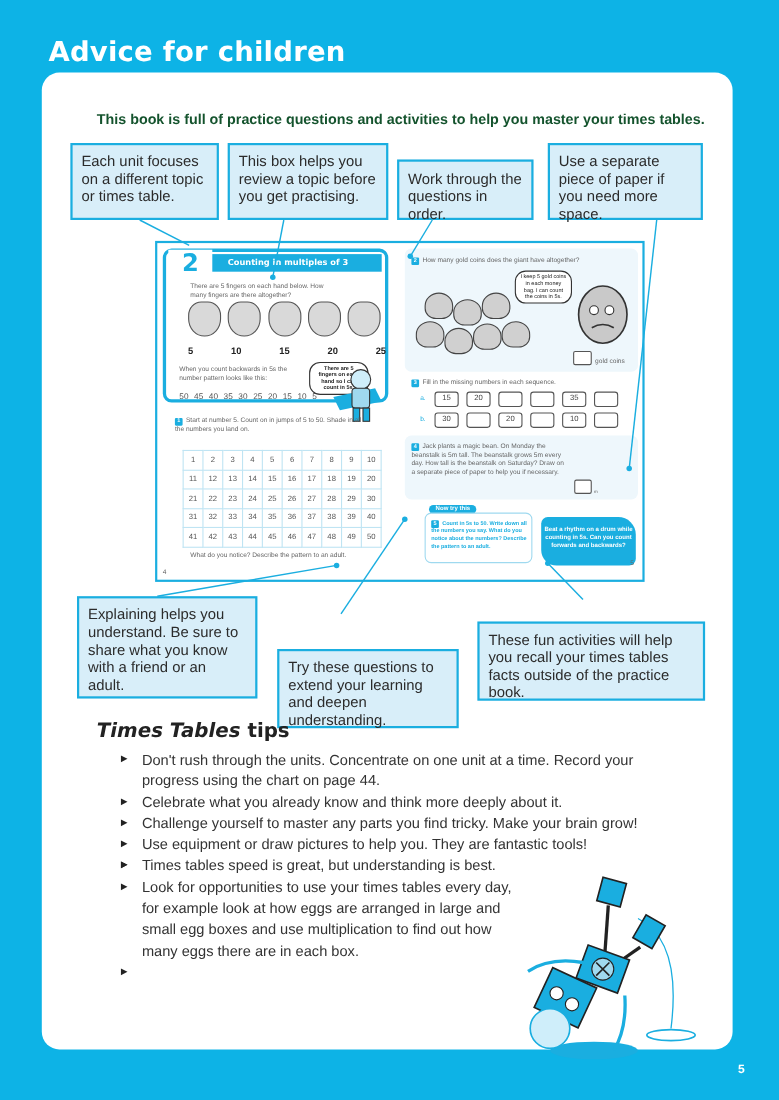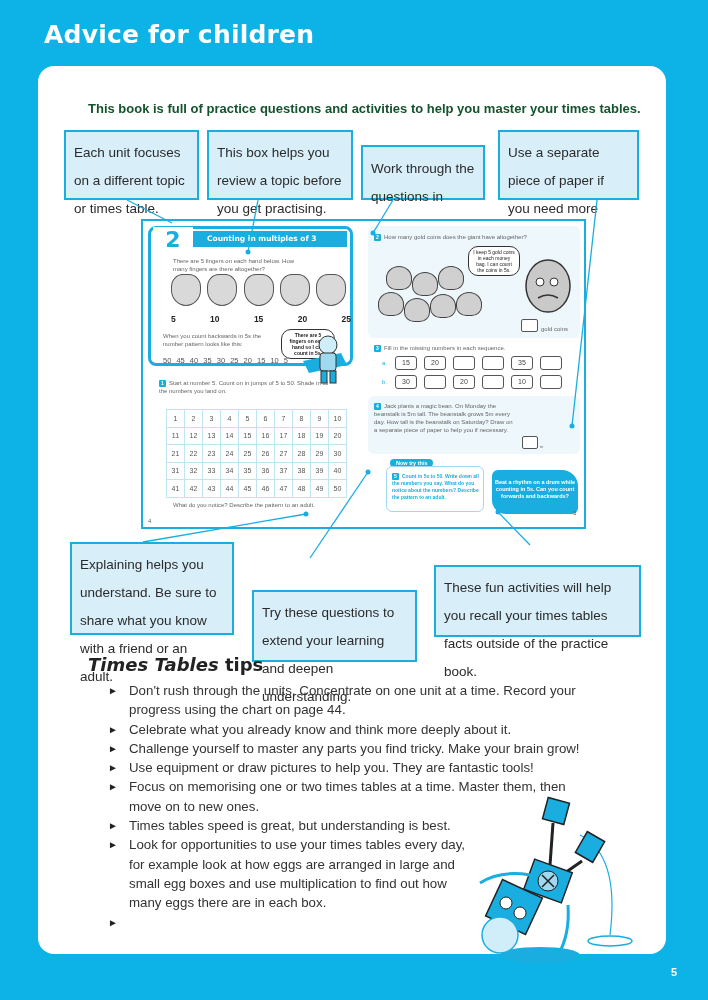--- a/index.html
+++ b/index.html
@@ -1,21 +1,21 @@
 <!DOCTYPE html>
 <html><head>
 <meta charset="utf-8">
 <style>
   * { box-sizing: border-box; margin: 0; padding: 0; }
   html, body { width: 708px; height: 1000px; overflow: hidden; }
   body { background: #0db3e6; font-family: "Liberation Sans", sans-serif; position: relative; color: #333; }
-  .page-title { position: absolute; left: 44px; top: 20px; font-family: "DejaVu Sans", sans-serif; font-weight: bold; font-size: 25px; color: #fff; letter-spacing: 0.2px; }
+  .page-title { position: absolute; left: 44px; top: 32px; font-family: "DejaVu Sans", sans-serif; font-weight: bold; font-size: 25px; color: #fff; letter-spacing: 0.2px; }
   .panel { position: absolute; left: 38px; top: 66px; width: 628px; height: 888px; background: #fff; border-radius: 16px; }
   .intro { position: absolute; left: 88px; top: 101px; font-size: 13px; color: #14532d; font-weight: bold; }
-  .callout { position: absolute; background: #d8eef9; border: 2px solid #1aaee0; font-size: 13.5px; line-height: 28px; color: #2b2b2b; padding: 7px 8px; }
+  .callout { position: absolute; background: #d8eef9; border: 2px solid #1aaee0; font-size: 13.5px; line-height: 16px; color: #2b2b2b; padding: 7px 8px; }
   .spread { position: absolute; left: 141px; top: 219px; width: 445px; height: 310px; border: 2px solid #1aaee0; background: #fff; overflow: hidden; }
   .mini { position: absolute; font-size: 6px; color: #666; line-height: 8px; }
   .left-card { position: absolute; left: 5px; top: 5px; width: 205px; height: 140px; border: 3px solid #1aaee0; border-radius: 8px; background: #fff; }
   .unit-num { position: absolute; left: 2px; top: -2px; width: 40px; height: 28px; background: #fff; font-weight: bold; font-size: 22px; color: #1aaee0; text-align: center; font-family: "DejaVu Sans", sans-serif; }
   .unit-banner { position: absolute; left: 42px; top: 2px; width: 154px; height: 16px; background: #1aaee0; color: #fff; font-size: 7.5px; font-weight: bold; line-height: 16px; padding-left: 14px; font-family: "DejaVu Sans", sans-serif; }
   .hands { position: absolute; left: 20px; top: 45px; width: 175px; display: flex; justify-content: space-between; }
   .hand { width: 30px; height: 32px; background: #d9d9d9; border: 1px solid #555; border-radius: 40% 40% 50% 50%; }
   .hand-labels { position: absolute; left: 20px; top: 85px; width: 180px; display: flex; justify-content: space-between; font-weight: bold; font-size: 8.5px; color: #222; }
   .backwards { position: absolute; left: 12px; top: 127px; font-size: 7.5px; color: #555; word-spacing: 3px; }
   .speech { position: absolute; border: 1px solid #333; border-radius: 10px; background: #fff; font-size: 5px; line-height: 6px; text-align: center; padding: 2px 4px; color: #222; font-weight: bold; }
@@ -235,21 +235,21 @@
     <circle cx="498" cy="512" r="2.5"></circle>
   </g>
 </svg>
 
 <div class="tips-heading"><em>Times Tables</em><span> tips</span></div>
 <ul class="tips">
   <li><span class="bullet">►</span><span>Don't rush through the units. Concentrate on one unit at a time. Record your progress using the chart on page 44.</span></li>
   <li><span class="bullet">►</span><span>Celebrate what you already know and think more deeply about it.</span></li>
   <li><span class="bullet">►</span><span>Challenge yourself to master any parts you find tricky. Make your brain grow!</span></li>
   <li><span class="bullet">►</span><span>Use equipment or draw pictures to help you. They are fantastic tools!</span></li>
-  <li><span class="bullet">►</span><span>Focus on memorising one or two times tables at a time. Master them, then move on to new ones.</span></li>
+  <li><span class="bullet">►</span></li>
   <li><span class="bullet">►</span><span>Times tables speed is great, but understanding is best.</span></li>
   <li style="width:360px;"><span class="bullet">►</span><span>Look for opportunities to use your times tables every day, for example look at how eggs are arranged in large and small egg boxes and use multiplication to find out how many eggs there are in each box.</span></li>
   <li><span class="bullet">►</span></li>
 </ul>
 
 <svg style="position:absolute;left:470px;top:795px;" width="180" height="170">
   <ellipse cx="70" cy="160" rx="40" ry="8" fill="#1aaee0"></ellipse>
   <ellipse cx="140" cy="146" rx="22" ry="5" fill="none" stroke="#1aaee0" stroke-width="1.5"></ellipse>
   <path d="M110 40 Q150 60 140 140" fill="none" stroke="#1aaee0" stroke-width="1.2"></path>
   <rect x="75" y="5" width="22" height="22" fill="#1aaee0" stroke="#222" stroke-width="1.5" transform="rotate(15 86 16)"></rect>

